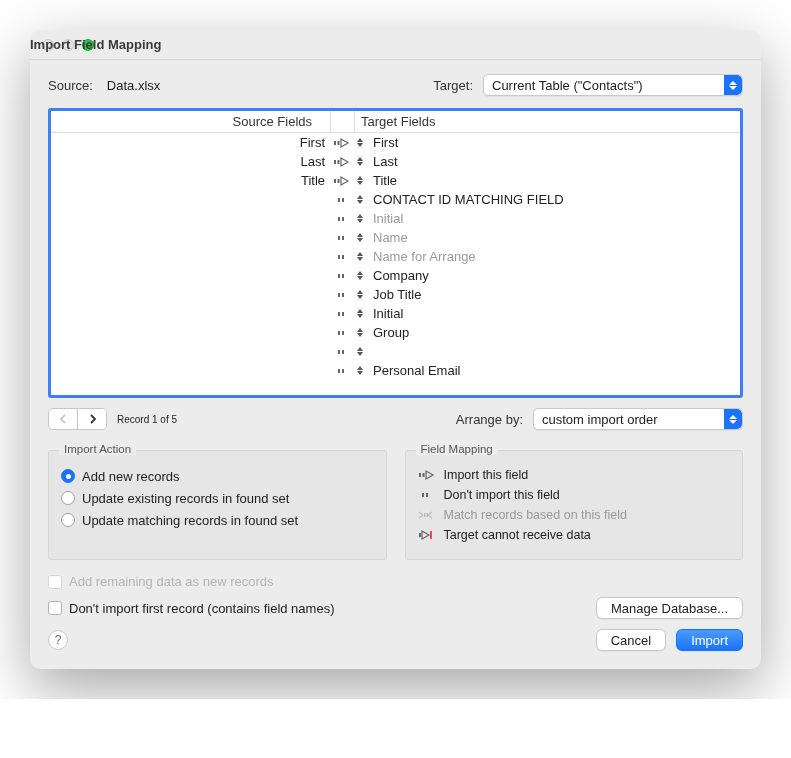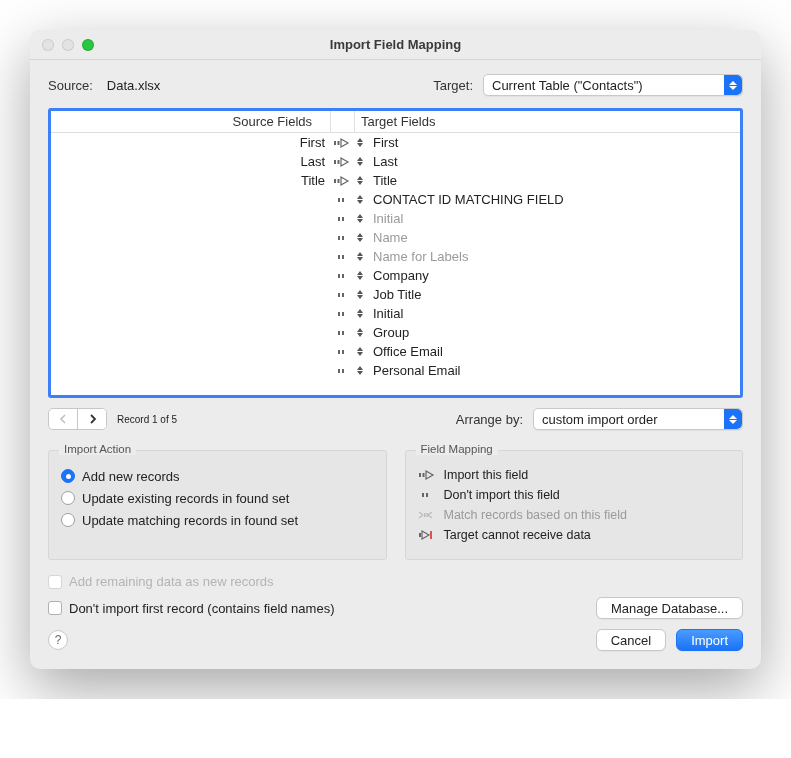--- a/index.html
+++ b/index.html
@@ -2,21 +2,21 @@
 <html><head>
 <meta charset="utf-8">
 <style>
 * { box-sizing: border-box; margin: 0; padding: 0; }
 body { font-family: -apple-system, "Helvetica Neue", Arial, sans-serif; font-size: 13px; color: #222; background: #fff; }
 .window { width: 731px; margin: 30px; background: #ececec; border-radius: 10px; box-shadow: 0 20px 60px rgba(0,0,0,0.35); overflow: hidden; }
 .titlebar { height: 30px; display: flex; align-items: center; position: relative; border-bottom: 1px solid #d6d6d6; }
 .traffic { display: flex; gap: 8px; padding-left: 12px; }
 .tl { width: 12px; height: 12px; border-radius: 50%; background: #e3e3e3; border: 0.5px solid rgba(0,0,0,0.1); }
 .tl.green { background: #28c840; border: 0.5px solid rgba(0,0,0,0.15); }
-.title { position: absolute; left: 0; right: 0; text-align: center; font-weight: 600; font-size: 13px; color: #3a3a3a; }
+.title { position: absolute; left: 0; right: 0; text-align: left; font-weight: 600; font-size: 13px; color: #3a3a3a; }
 .content { padding: 14px 18px 18px 18px; }
 .row { display: flex; align-items: center; }
 .label { color: #333; }
 .source-row { margin-bottom: 12px; }
 .source-row .src { margin-right: 14px; }
 .source-row .val { }
 .source-row .spacer { flex: 1; }
 .select { display: flex; align-items: center; background: #fff; border: 1px solid #c9c9c9; border-radius: 5px; height: 22px; padding: 0 0 0 8px; box-shadow: 0 1px 1px rgba(0,0,0,0.05); min-width: 260px; }
 .select .txt { flex: 1; font-size: 13px; }
 .select .arrows { width: 18px; height: 100%; background: #1a73f8; border-top-right-radius: 5px; border-bottom-right-radius: 5px; display: flex; flex-direction: column; align-items: center; justify-content: center; }
@@ -194,21 +194,21 @@
             <div class="c-src"></div>
             <div class="c-arrow">
               <svg class="arw">
                 <rect x="5" y="4" width="2" height="4" fill="#666"></rect>
                 <rect x="9" y="4" width="2" height="4" fill="#666"></rect>
               </svg>
             </div>
             <div class="c-sort">
               <span class="sorter"></span>
             </div>
-            <div class="c-tgt">Name for Labels</div>
+            <div class="c-tgt">Name for Arrange</div>
           </div>
           <div class="maprow">
             <div class="c-src"></div>
             <div class="c-arrow">
               <svg class="arw">
                 <rect x="5" y="4" width="2" height="4" fill="#666"></rect>
                 <rect x="9" y="4" width="2" height="4" fill="#666"></rect>
               </svg>
             </div>
             <div class="c-sort">
@@ -259,21 +259,20 @@
             <div class="c-src"></div>
             <div class="c-arrow">
               <svg class="arw">
                 <rect x="5" y="4" width="2" height="4" fill="#666"></rect>
                 <rect x="9" y="4" width="2" height="4" fill="#666"></rect>
               </svg>
             </div>
             <div class="c-sort">
               <span class="sorter"></span>
             </div>
-            <div class="c-tgt">Office Email</div>
           </div>
           <div class="maprow">
             <div class="c-src"></div>
             <div class="c-arrow">
               <svg class="arw">
                 <rect x="5" y="4" width="2" height="4" fill="#666"></rect>
                 <rect x="9" y="4" width="2" height="4" fill="#666"></rect>
               </svg>
             </div>
             <div class="c-sort">

